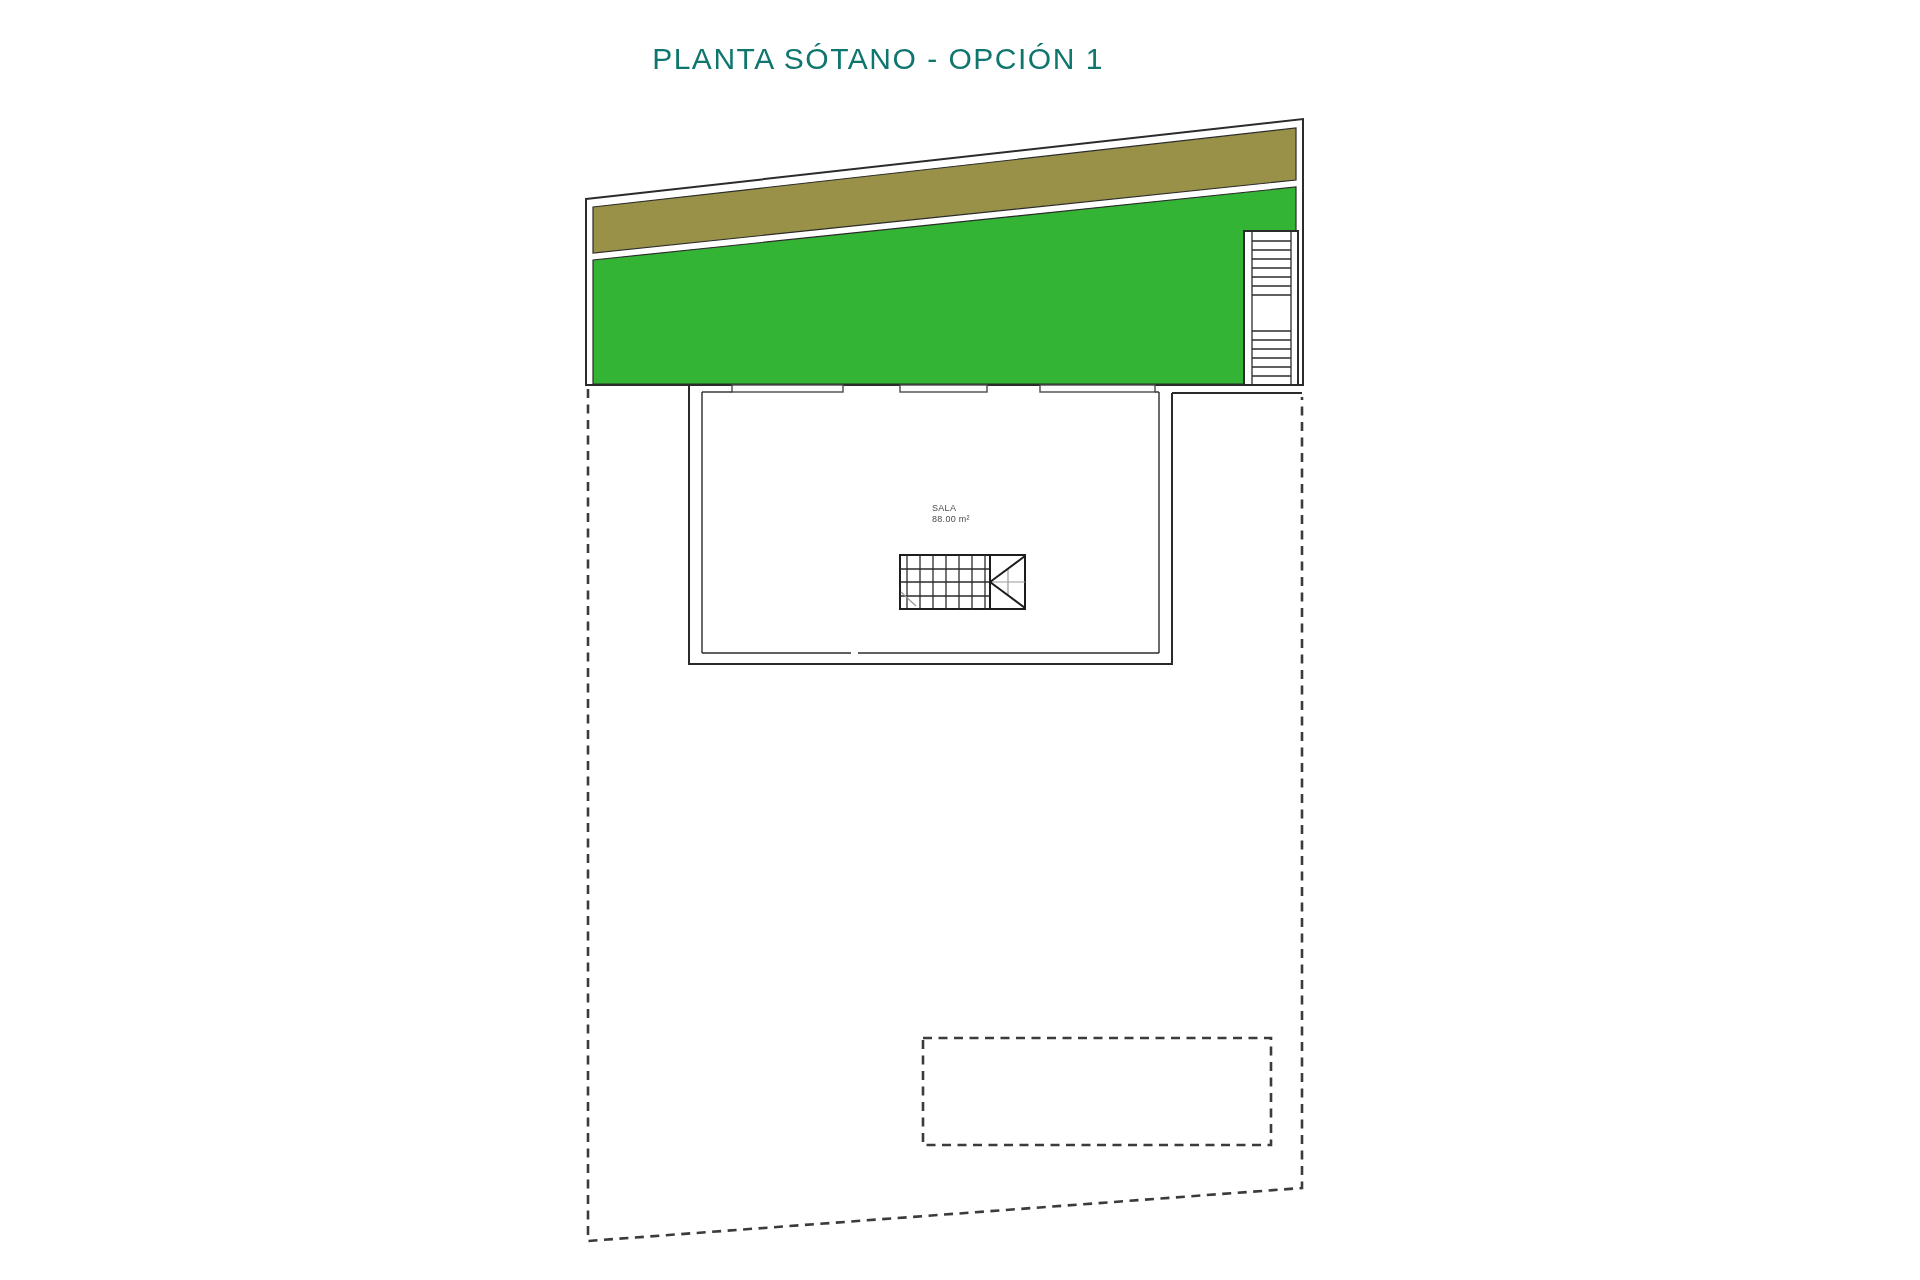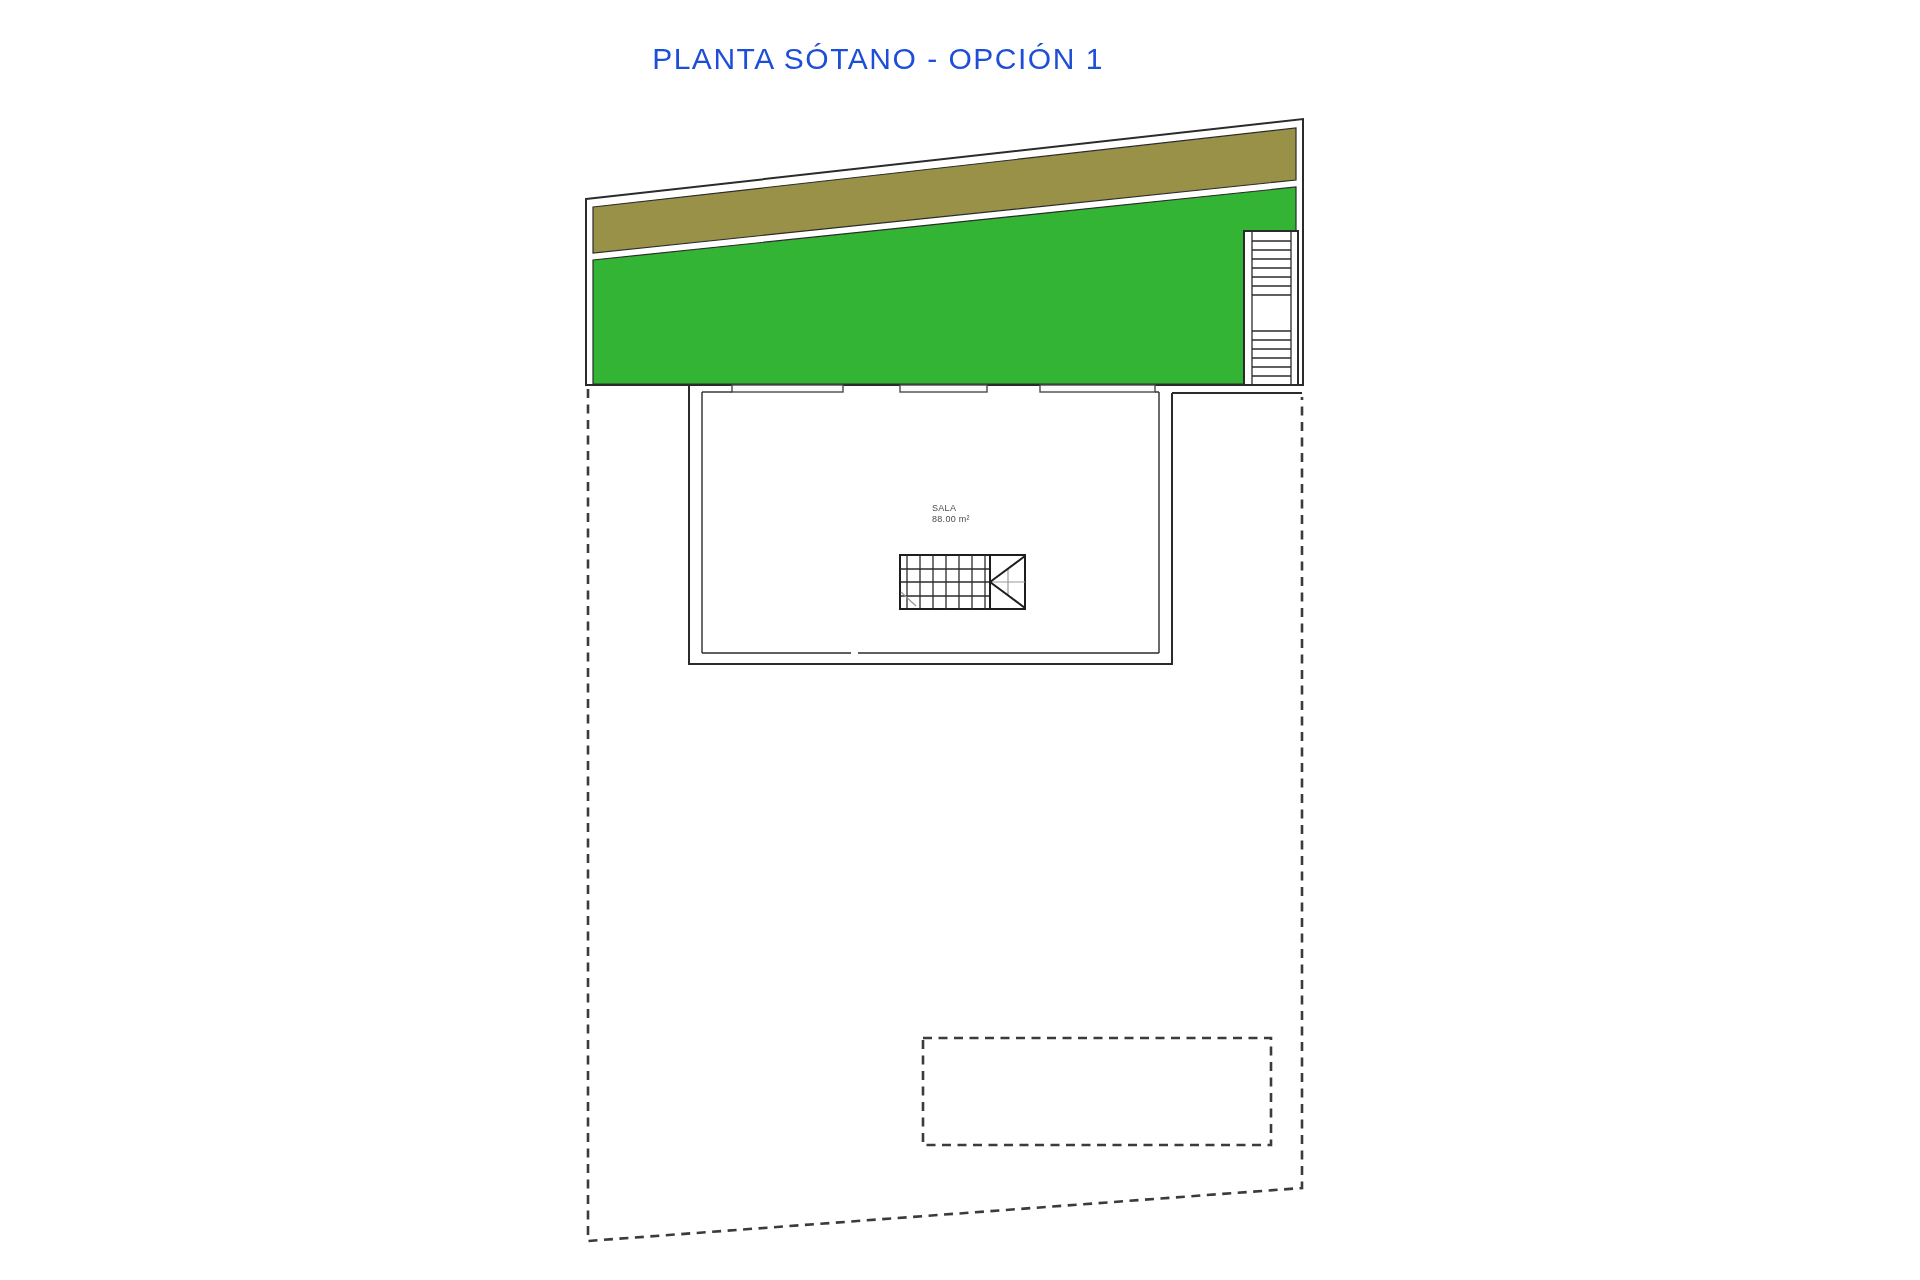--- a/index.html
+++ b/index.html
@@ -12,21 +12,21 @@
     font-family: "Liberation Sans", sans-serif;
   }
   .plan-title {
     position: absolute;
     top: 42px;
     left: 878px;
     transform: translateX(-50%);
     font-size: 30px;
     font-weight: 400;
     letter-spacing: 1.5px;
-    color: #1d4ed8;
+    color: #0f766e;
     white-space: nowrap;
   }
   svg.plan { position: absolute; left: 0; top: 0; }
 
   
   .outline   { fill: #ffffff; stroke: #2b2b2b; stroke-width: 2; }
   .fillpoly  { stroke: #2b2b2b; stroke-width: 1.2; }
   .wall      { fill: none; stroke: #2b2b2b; stroke-width: 2; }
   .wall-thin { fill: none; stroke: #2b2b2b; stroke-width: 1.4; }
   .bar       { fill: #fbfbfb; stroke: #4a4a4a; stroke-width: 1.4; }

